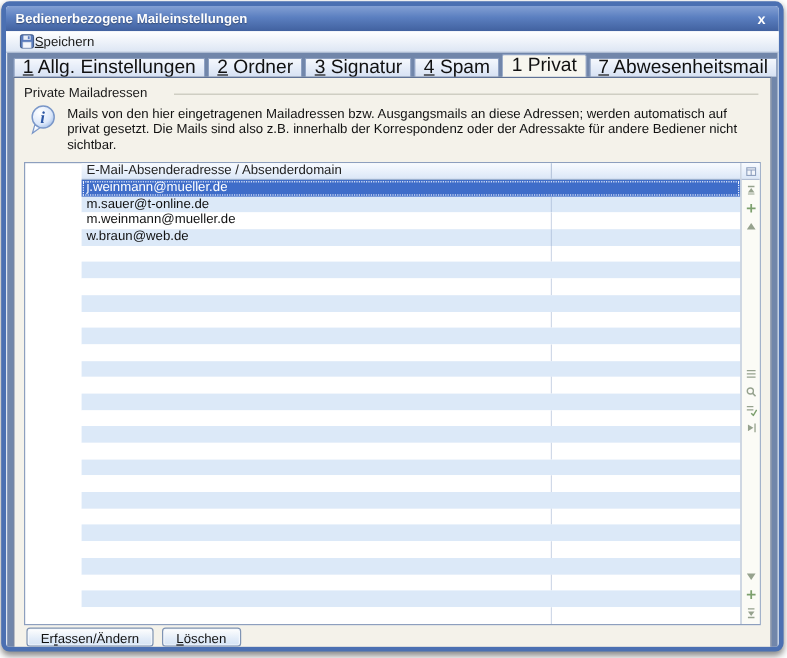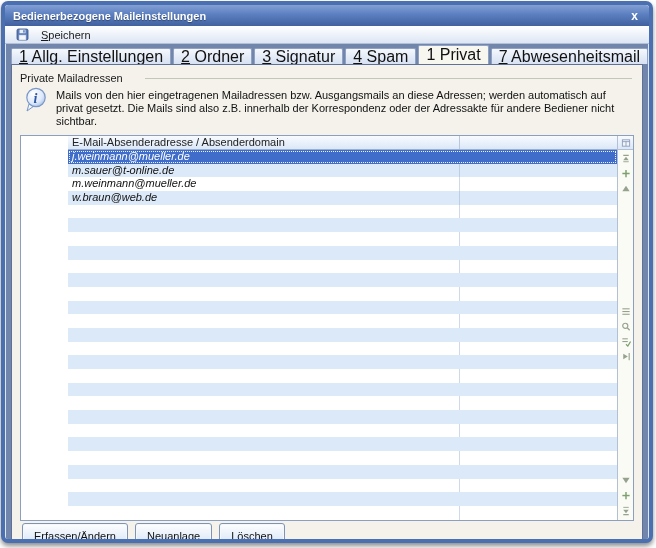--- a/index.html
+++ b/index.html
@@ -24,21 +24,21 @@
   .titlebar .title { color:#fff; font-weight:bold; font-size:11px; flex:1; text-shadow:0 1px 1px rgba(0,0,0,.35); }
   .close-x { color:#fff; font-size:12px; font-weight:bold; line-height:12px; cursor:default; padding:0 3px; }
 
   
   .toolbar {
     height:18px; flex:0 0 18px;
     background:linear-gradient(#ffffff, #dde6f4);
     border-bottom:1px solid #b3c1d8;
     display:flex; align-items:center; padding:0 6px;
   }
-  .tool-btn { display:flex; align-items:center; gap:12px; font-size:11px; color:#1a1a1a; padding:1px 5px; border-radius:2px; }
+  .tool-btn { display:flex; align-items:center; gap:0; font-size:11px; color:#1a1a1a; padding:1px 5px; border-radius:2px; }
   .tool-btn svg { display:block; }
 
   
   .content-frame {
     flex:1; margin:0 1px 1px 1px;
     background:#7186aa;
     display:flex; flex-direction:column;
     padding:0 5px 5px 5px;
   }
   .tabband { height:20px; flex:0 0 20px; display:flex; align-items:flex-end; padding-left:0px; }
@@ -77,21 +77,21 @@
     display:flex; background:#fff; position:relative;padding-left:47px;
   }
   .tmain { flex:1; display:flex; flex-direction:column; }
   .thead { height:14px; flex:0 0 14px; display:flex;
     background:linear-gradient(#f8fbff, #dbe7f7);
     border-bottom:1px solid #9ab0d0; }
   .thead .hc1 { width:392px; border-right:1px solid #b9c7dd; font-size:11px; line-height:13px; padding-left:4px; color:#222; overflow:hidden; white-space:nowrap; }
   .thead .hc2 { flex:1; }
   .tbody { display:flex; flex-direction:column; }
   .trow { height:13.7px; flex:0 0 13.7px; display:flex; font-size:11px; line-height:13.5px; color:#111; }
-  .trow .c1 { width:392px; border-right:1px solid rgba(150,170,205,.45); padding-left:4px; white-space:nowrap; overflow:hidden;font-style:italic; }
+  .trow .c1 { width:392px; border-right:1px solid rgba(150,170,205,.45); padding-left:4px; white-space:nowrap; overflow:hidden; }
   .trow .c2 { flex:1; }
   .trow.even { background:#dce9f8;align-items:center; }
   .trow.odd  { background:#ffffff; }
   .trow.selected { background:#3f6dc9; color:#ffffff; outline:1px dotted #f0f4ff; outline-offset:-2px; }
   .trow.selected .c1 { border-right-color:transparent; }
 
   
   .tstrip {
     flex:0 0 16px; background:#fbfbf6; border-left:1px solid #b2bfd4;
     display:flex; flex-direction:column; align-items:center;
@@ -99,21 +99,21 @@
   .corner-cell { height:14px; flex:0 0 14px; display:flex; align-items:center; justify-content:center;
      background:linear-gradient(#f8fbff, #dbe7f7); border-bottom:1px solid #b2bfd4; width:100%; }
   .icon-group { display:flex; flex-direction:column; align-items:center; gap:5px; padding:4px 0; }
   .spacer { flex:1; }
   .mini-icon { width:10px; height:10px; display:block; }
 
   
   .footer { margin-top:auto; display:flex; gap:7px; padding:2px 0 1px 2px; }
   .btn {
     font-size:11px; color:#111;
-    height:26px; line-height:18px; padding:0 11px;
+    height:16px; line-height:18px; padding:0 11px;
     background:linear-gradient(#fefefe, #e2ecf8 60%, #d5e4f5);
     border:1px solid #7f94b4; border-radius:3px;
     box-shadow:inset 0 0 0 1px #f4f8fd;
     white-space:nowrap;
   }
   .btn u { text-decoration:underline; }
 </style>
 </head>
 <body>
 
@@ -343,20 +343,19 @@
                 <line x1="2" y1="1.5" x2="8" y2="1.5" stroke="#96a28e" stroke-width="1"></line>
                 <path d="M5 8 L8 4 L2 4 Z" fill="#96a28e"></path>
                 <line x1="2" y1="9.5" x2="8" y2="9.5" stroke="#96a28e" stroke-width="1.4"></line>
               </svg>
             </div>
         </div>
       </div>
 
       <div class="footer" id="footer">
           <button class="btn">Er<u>f</u>assen/Ändern</button>
-          <button class="btn"><u>N</u>euanlage</button>
           <button class="btn"><u>L</u>öschen</button>
         </div>
 
     </div>
   </div>
 
 </div>
 
 </body></html>

